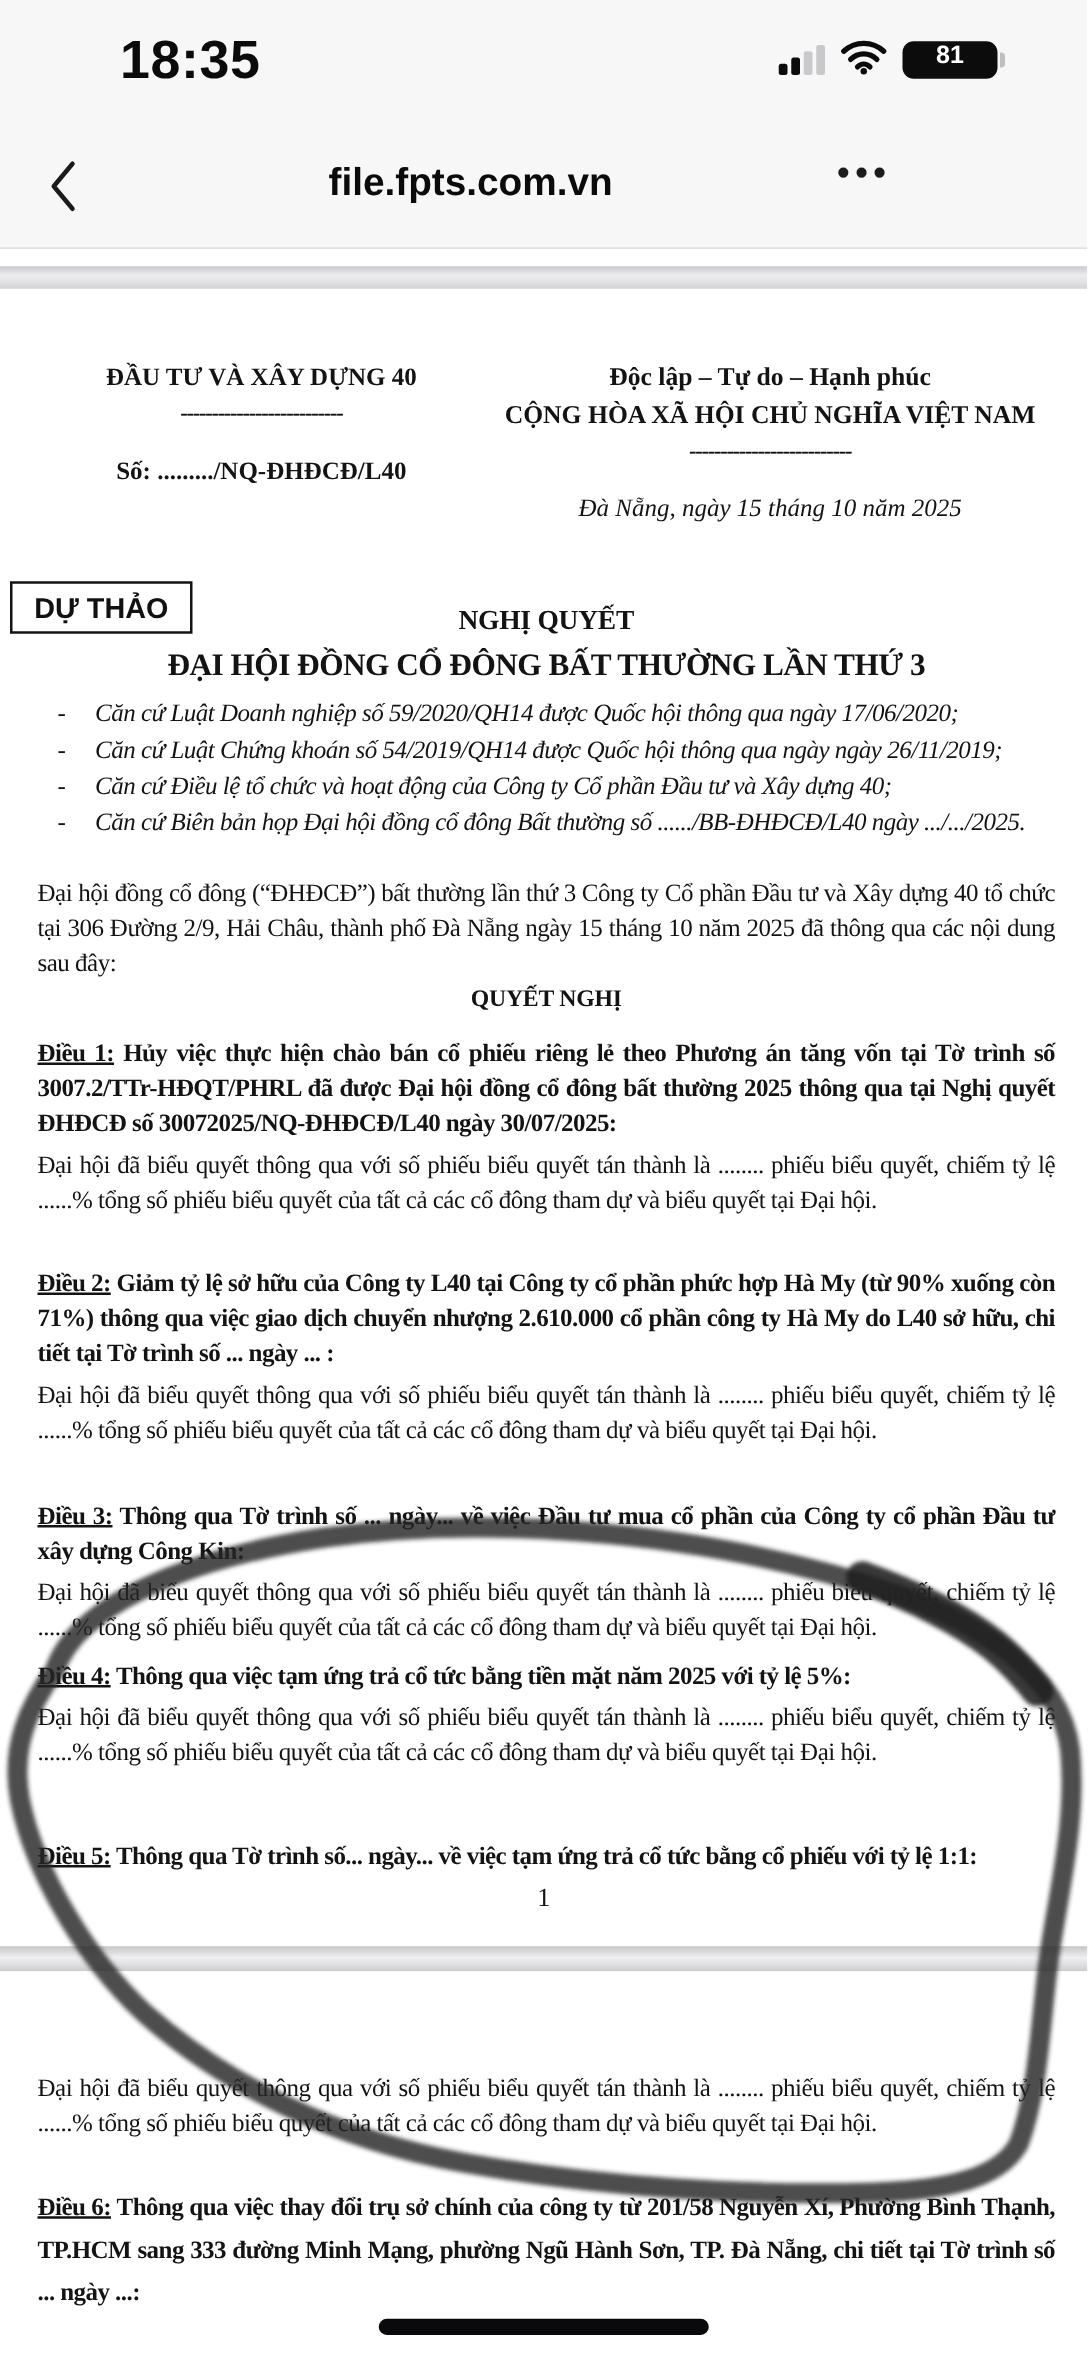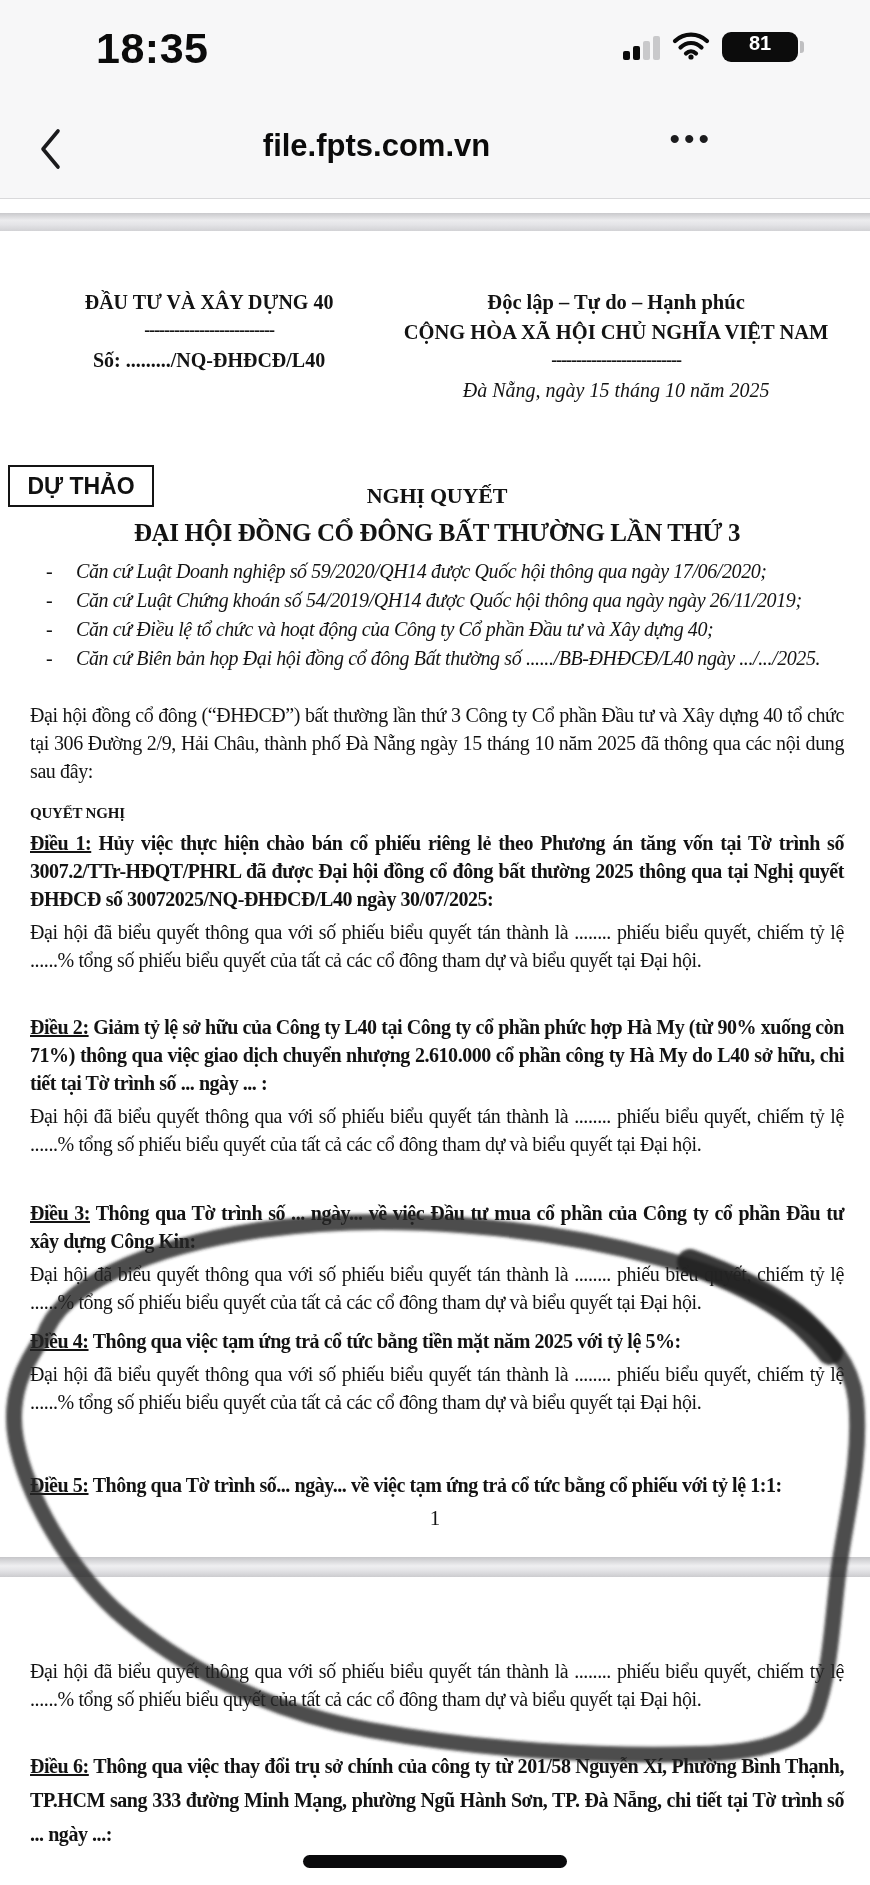--- a/index.html
+++ b/index.html
@@ -34,33 +34,33 @@
             background:linear-gradient(#c6c6c9,#efeff1 45%,#e2e2e5 70%,#cccccf);z-index:1;}
   .page2{position:absolute;left:0;top:1577px;width:870px;height:308px;background:#ffffff;z-index:1;}
   .blk{position:absolute;left:30px;width:814px;}
   p{margin:0;}
   .body-t{font-size:20px;line-height:28px;letter-spacing:-.4px;text-align:justify;}
   .doc-header{display:flex;top:56px;}
   .hcol{text-align:center;font-weight:700;}
   .hcol.l{width:44%;font-size:20px;line-height:30px;}
   .hcol.r{width:56%;font-size:20.5px;line-height:30px;}
   .hdiv{font-weight:700;line-height:26px;font-size:18px;letter-spacing:-1px;}
-  .href-row{margin-top:2px;line-height:30px;}
+  .href-row{margin-top:19px;line-height:30px;}
   .dateline{font-weight:400;font-style:italic;font-size:20px;}
   .draftbox{position:absolute;left:8px;top:234px;width:142px;height:38px;border:2px solid #141414;
             display:flex;align-items:center;justify-content:center;background:#ffffff;
             font-family:"Liberation Sans",sans-serif;font-weight:700;font-size:23px;color:#111;}
   .title1{top:252px;text-align:center;font-weight:700;font-size:22px;letter-spacing:-.2px;}
   .title2{top:288px;text-align:center;font-weight:700;font-size:25px;letter-spacing:-.4px;}
   .recitals{top:326px;}
   .recital{display:flex;font-style:italic;font-size:20px;line-height:29px;letter-spacing:-.4px;}
   .recital .dash{flex:0 0 30px;padding-left:16px;}
   .recital .rtxt{flex:1;text-align:justify;}
   .intro{top:470px;}
-  .qn{top:558px;text-align:left;font-weight:700;font-size:15px;letter-spacing:-.2px;margin-top:16px;}
+  .qn{top:558px;text-align:center;font-weight:700;font-size:19px;letter-spacing:-.2px;}
   .article .art-head{font-weight:700;font-size:20px;line-height:28px;letter-spacing:-.45px;text-align:justify;}
   .art-label{text-decoration:underline;}
   .vote{margin-top:5px;}
   .pageno{top:1275px;left:0;width:870px;text-align:center;font-size:21px;}
   .p2vote{top:80px;}
   .p2art{top:172px;}
   .p2art .art-head{line-height:34px;}
   
   .overlay{position:absolute;left:0;top:0;z-index:6;pointer-events:none;}
   .homebar{position:absolute;left:303px;top:1855px;width:264px;height:13px;border-radius:7px;

